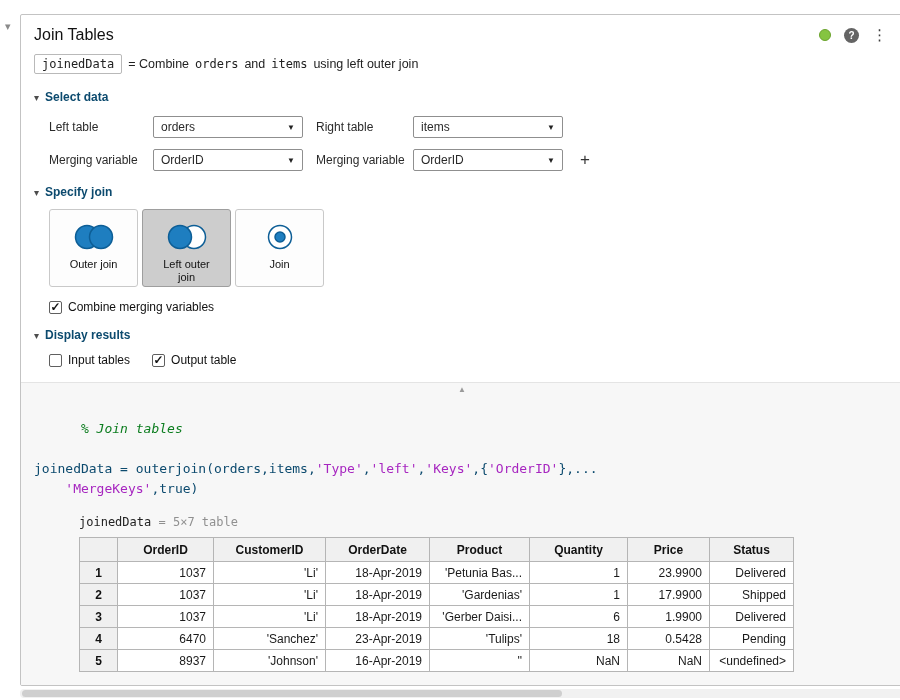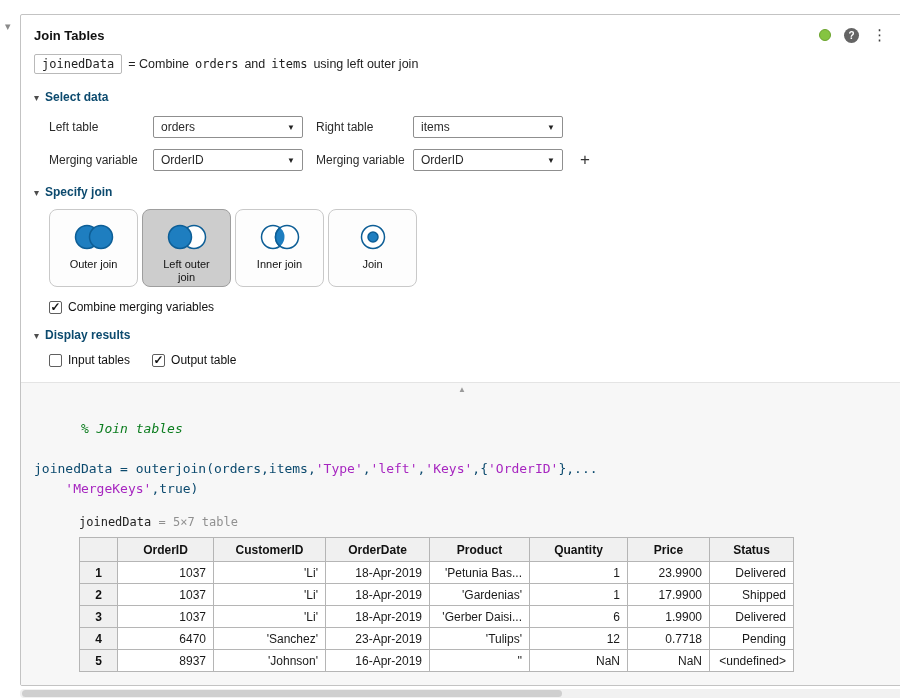--- a/index.html
+++ b/index.html
@@ -5,21 +5,21 @@
   * { margin:0; padding:0; box-sizing:border-box; }
   html,body { width:900px; height:700px; }
   body { font-family:"Liberation Sans", sans-serif; background:#fff; color:#1a1a1a; position:relative; overflow:hidden; }
 
   .task-collapse { position:absolute; left:5px; top:20px; color:#8a8a8a; font-size:11px; cursor:pointer; }
 
   .panel { position:absolute; left:20px; top:14px; width:884px; height:672px; border:1px solid #c3c3c3;
            border-radius:2px; background:#fff; display:flex; flex-direction:column; overflow:hidden; }
 
   .panel-header { display:flex; align-items:center; padding:11px 16px 0 13px; }
-  .panel-title { font-size:13px; font-weight:bold; color:#111; }
+  .panel-title { font-size:16px; font-weight:normal; color:#111; }
   .header-icons { margin-left:auto; display:flex; align-items:center; gap:13px; }
   .status-dot { width:12px; height:12px; border-radius:50%; background:var(--status-green); border:1px solid #6ba32d; }
   .help-badge { width:15px; height:15px; border-radius:50%; background:#646464; color:#fff; font-size:10px;
                 font-weight:bold; display:flex; align-items:center; justify-content:center; cursor:pointer; }
   .kebab { font-size:15px; color:#3c3c3c; cursor:pointer; }
 
   .summary { display:flex; align-items:center; gap:6px; padding:10px 13px 2px 13px; font-size:12.5px; color:#222; }
   .var-box { font-family:"DejaVu Sans Mono", monospace; font-size:12px; border:1px solid #b9b9b9; border-radius:2px;
              padding:2px 7px; background:#fff; color:#222; cursor:pointer; }
   .code-word { font-family:"DejaVu Sans Mono", monospace; font-size:12px; color:#222; }
@@ -29,21 +29,21 @@
   .section-title { font-size:12px; font-weight:bold; color:#0c4a6e; }
 
   .form-grid { display:grid; grid-template-columns:104px 163px 97px 163px 24px; row-gap:11px; align-items:center;
                margin:12px 0 0 28px; font-size:12px; color:#2a2a2a; }
   .dropdown { width:150px; height:22px; border:1px solid #8f8f8f; border-radius:2px; background:#fff;
               display:flex; align-items:center; padding:0 7px; font-size:12px; cursor:pointer; }
   .dd-arrow { margin-left:auto; font-size:8px; color:#222; }
   .add-btn { font-size:17px; color:#333; cursor:pointer; width:18px; text-align:center; }
 
   .join-options { display:flex; gap:4px; margin:10px 0 0 28px; }
-  .join-btn { width:89px; height:78px; border:1px solid #c9c9c9; border-radius:8px; background:#fdfdfd;
+  .join-btn { width:89px; height:78px; border:1px solid #c9c9c9; border-radius:3px; background:#fdfdfd;
               display:flex; flex-direction:column; align-items:center; padding-top:9px; cursor:pointer; }
   .join-btn.selected { background:var(--selected-btn-bg); border-color:#9e9e9e; }
   .join-btn .label { font-size:11px; text-align:center; margin-top:3px; line-height:13px; width:66px; color:#111; }
   .venn { width:54px; height:36px; }
   .vfill { fill:var(--venn-fill); stroke:var(--venn-stroke); stroke-width:1.5; }
   .vempty { fill:#fff; stroke:var(--venn-stroke); stroke-width:1.5; }
 
   .checkbox { display:flex; align-items:center; gap:6px; font-size:12px; cursor:pointer; color:#111; }
   .cb-box { width:13px; height:13px; border:1px solid #5f5f5f; border-radius:2px; background:#fff; flex:0 0 auto;
             display:flex; align-items:center; justify-content:center; font-size:12px; font-weight:bold; color:#111; line-height:1; }
@@ -142,33 +142,20 @@
         <circle cx="34" cy="18" r="11.5" class="vfill"></circle>
       </svg>
       <span class="label">Outer join</span>
     </div>
     <div class="join-btn selected">
       <svg class="venn" viewBox="0 0 54 36">
         <circle cx="34" cy="18" r="11.5" class="vempty"></circle>
         <circle cx="20" cy="18" r="11.5" class="vfill"></circle>
       </svg>
       <span class="label">Left outer join</span>
-    </div>
-    <div class="join-btn">
-      <svg class="venn" viewBox="0 0 54 36">
-        <defs>
-            <clipPath id="lensClip">
-              <circle cx="20" cy="18" r="11.5"></circle>
-            </clipPath>
-          </defs>
-        <circle cx="20" cy="18" r="11.5" class="vempty"></circle>
-        <circle cx="34" cy="18" r="11.5" class="vempty"></circle>
-        <circle cx="34" cy="18" r="11.5" class="vfill" clip-path="url(#lensClip)"></circle>
-      </svg>
-      <span class="label">Inner join</span>
     </div>
     <div class="join-btn">
       <svg class="venn" viewBox="0 0 54 36">
         <circle cx="27" cy="18" r="11.5" class="vempty"></circle>
         <circle cx="27" cy="18" r="5" class="vfill"></circle>
       </svg>
       <span class="label">Join</span>
     </div>
   </div>
 
@@ -262,22 +249,22 @@
             <td class="al-right">6</td>
             <td class="al-right">1.9900</td>
             <td class="al-left">Delivered</td>
           </tr>
           <tr>
             <th class="al-center">4</th>
             <td class="al-right">6470</td>
             <td class="al-left">'Sanchez'</td>
             <td class="al-right">23-Apr-2019</td>
             <td class="al-left">'Tulips'</td>
-            <td class="al-right">12</td>
-            <td class="al-right">0.7718</td>
+            <td class="al-right">18</td>
+            <td class="al-right">0.5428</td>
             <td class="al-left">Pending</td>
           </tr>
           <tr>
             <th class="al-center">5</th>
             <td class="al-right">8937</td>
             <td class="al-left">'Johnson'</td>
             <td class="al-right">16-Apr-2019</td>
             <td class="al-left">''</td>
             <td class="al-right">NaN</td>
             <td class="al-right">NaN</td>

